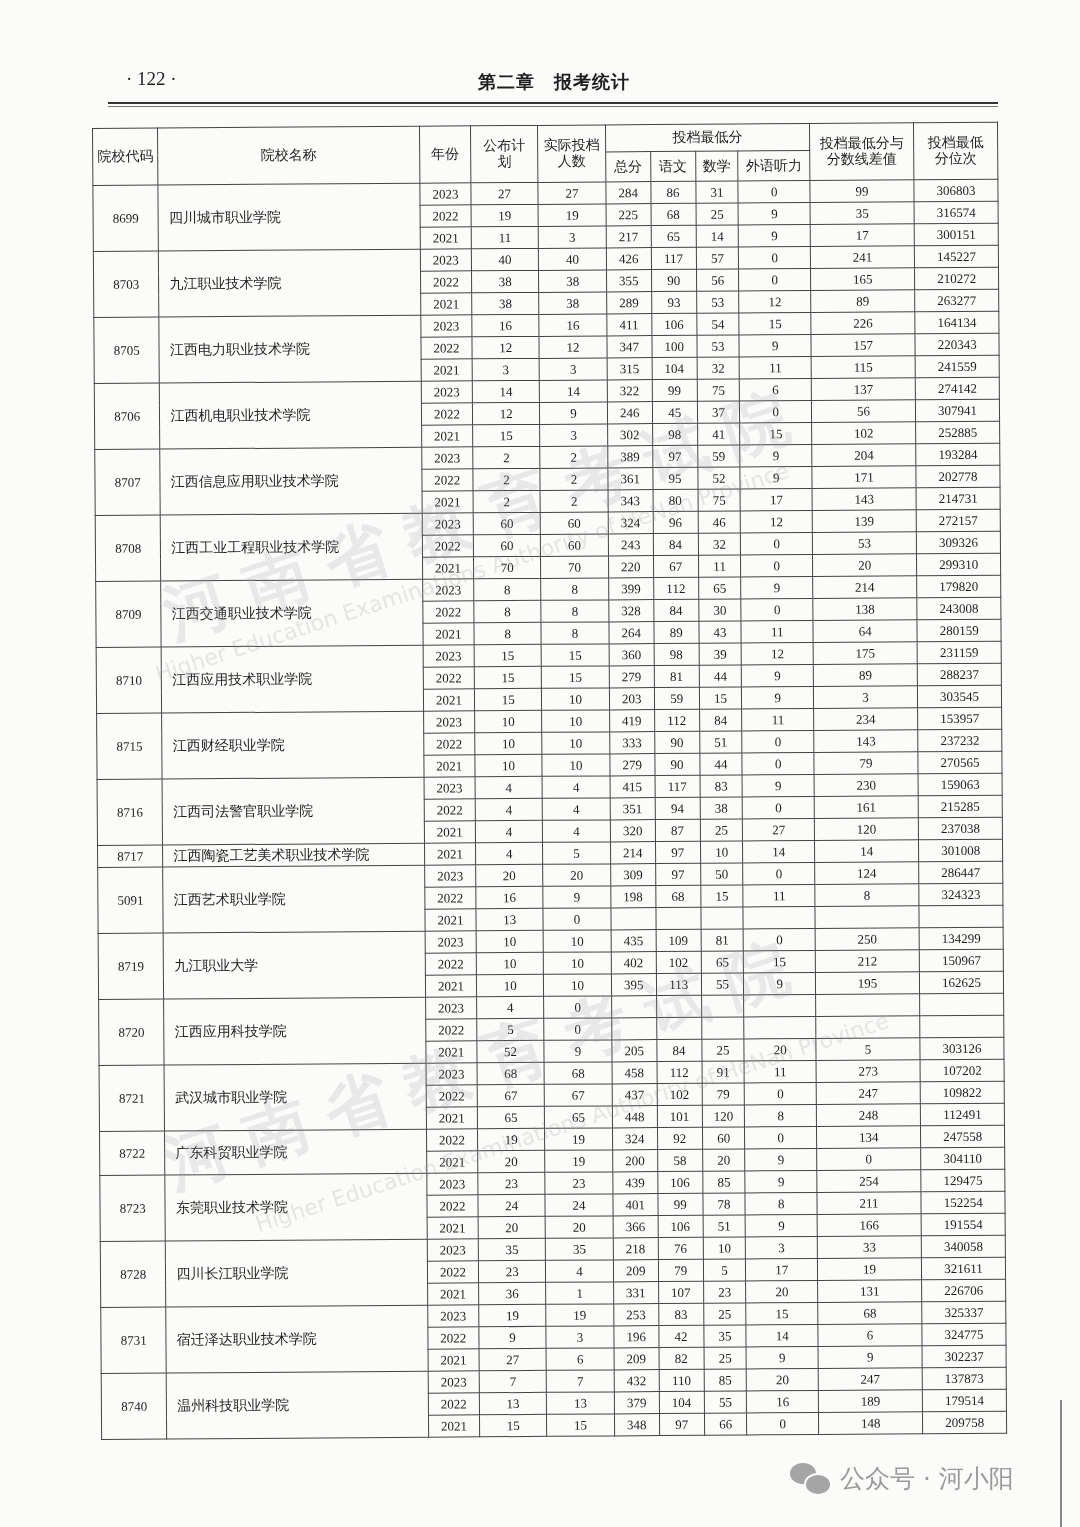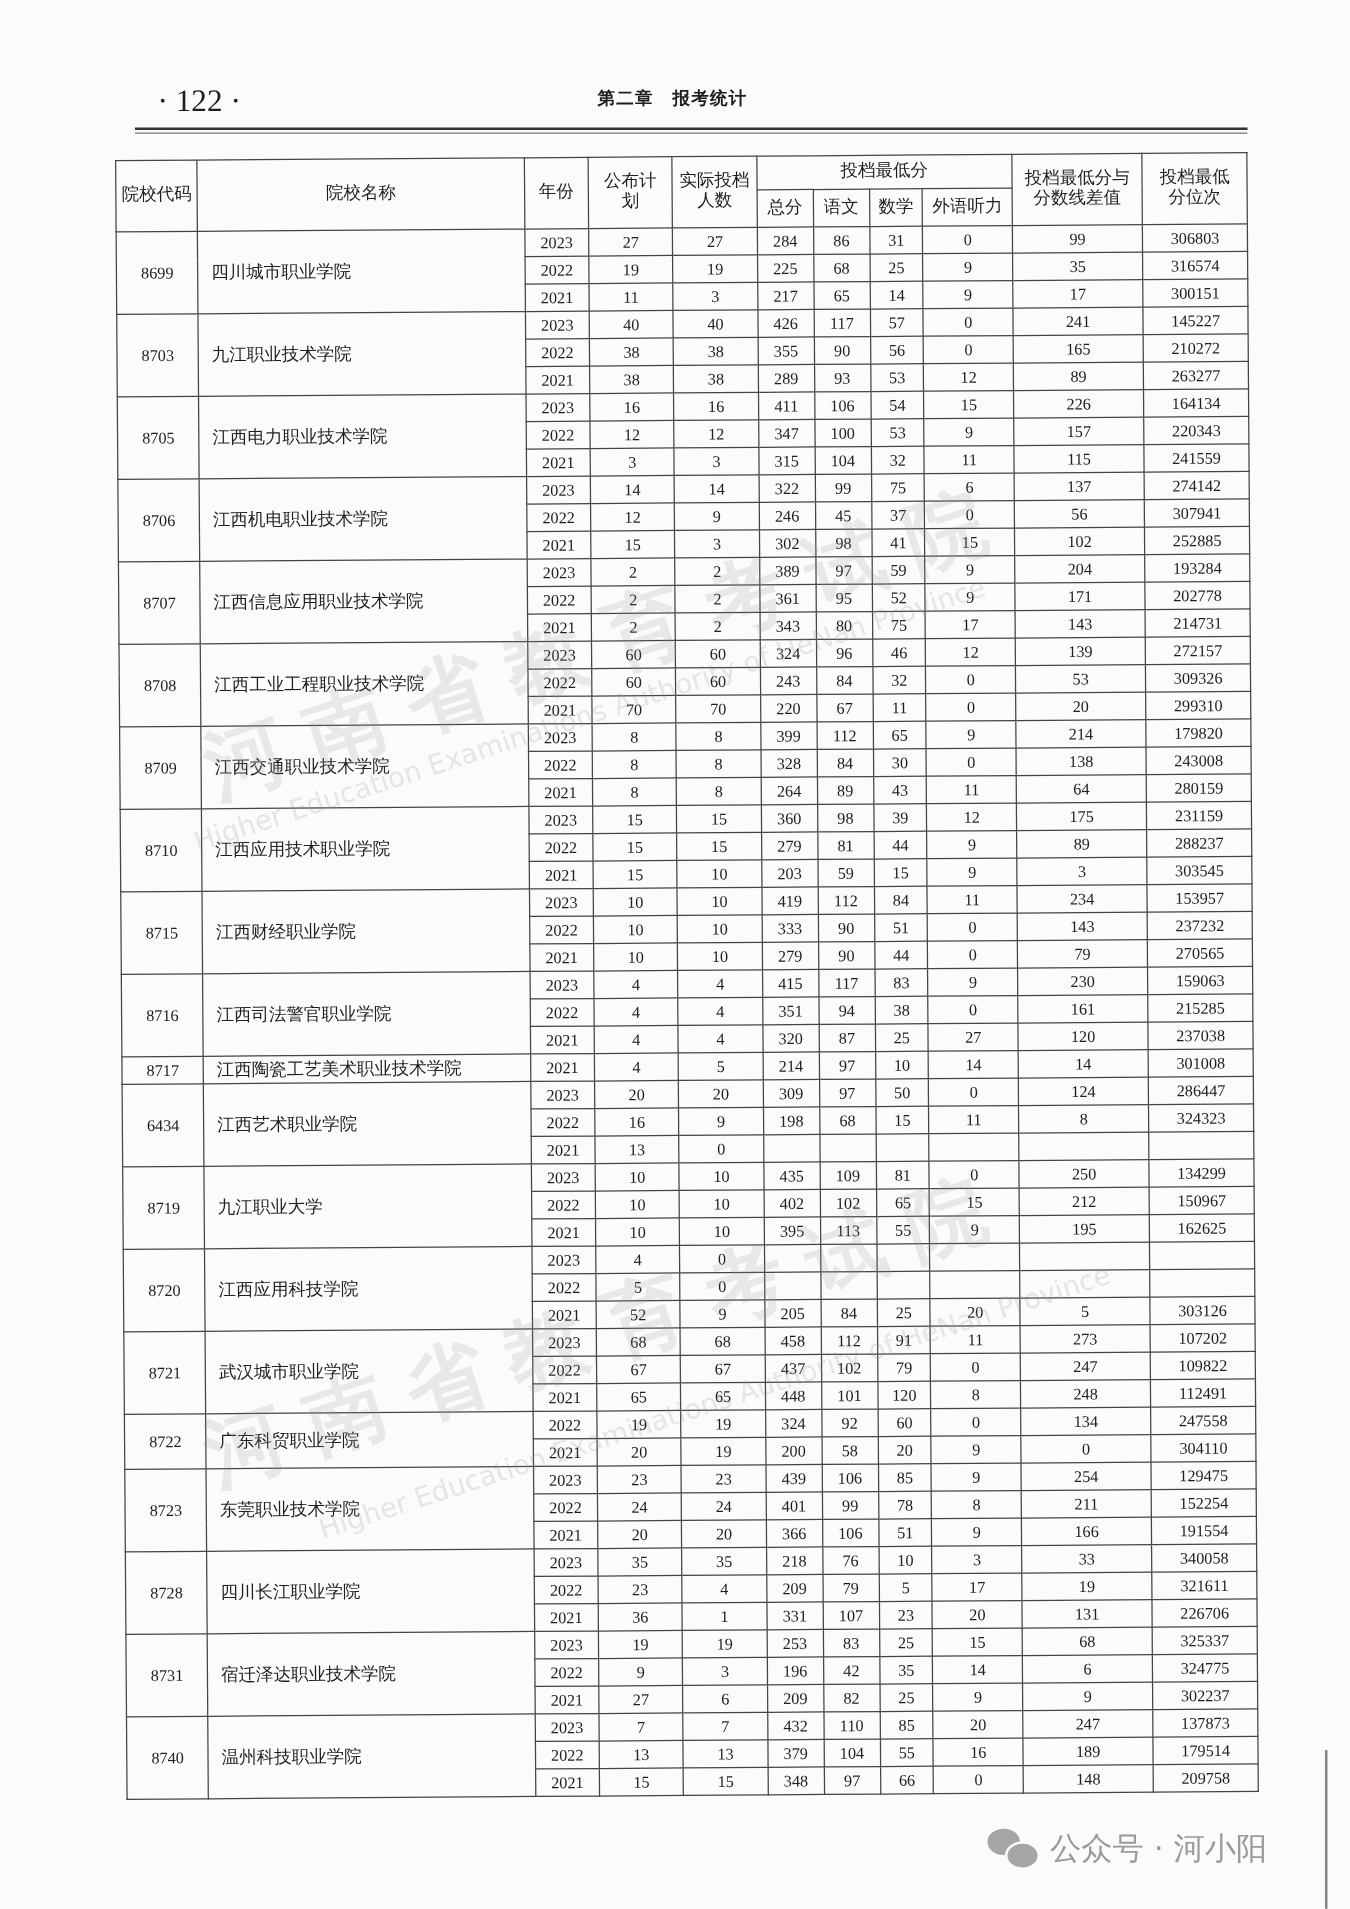--- a/index.html
+++ b/index.html
@@ -1,22 +1,22 @@
 <!DOCTYPE html>
 <html><head>
 <meta charset="utf-8">
 <style>
   html, body { margin: 0; padding: 0; }
   body {
     width: 1080px; height: 1527px; background: #fbfbfa; position: relative; overflow: hidden;
     font-family: "DejaVu Serif", "Liberation Serif", serif; color: #1e1e1e;
   }
   .page-header { position: absolute; left: 108px; top: 62px; width: 890px; height: 44px; }
-  .page-num { position: absolute; left: 18px; top: 6px; font-size: 25px; font-family: "Liberation Serif", serif; text-align: center; }
-  .chapter { position: absolute; left: 370px; top: 8px; font-size: 14px; font-weight: bold; letter-spacing: 1px; }
+  .page-num { position: absolute; left: 18px; top: 6px; font-size: 19px; font-family: "Liberation Serif", serif; text-align: center; }
+  .chapter { position: absolute; left: 370px; top: 8px; font-size: 18px; font-weight: bold; letter-spacing: 1px; }
   .header-rule { position: absolute; left: 0; top: 40px; width: 890px; border-top: 2px solid #333; }
   .header-rule2 { position: absolute; left: 0; top: 44px; width: 890px; border-top: 1px solid #777; }
 
   table.stats {
     position: absolute; left: 92px; top: 128px; width: 906px;
     border-collapse: collapse; table-layout: fixed;
     font-size: 13px; font-family: "Liberation Serif", serif;
     transform: rotate(-0.4deg); transform-origin: top left;
     border: 1.5px solid #222;
   }
@@ -445,21 +445,21 @@
         <td>4</td>
         <td>5</td>
         <td>214</td>
         <td>97</td>
         <td>10</td>
         <td>14</td>
         <td>14</td>
         <td>301008</td>
       </tr>
       <tr>
-        <td rowspan="3" class="code">6434</td>
+        <td rowspan="3" class="code">5091</td>
         <td rowspan="3" class="name">江西艺术职业学院</td>
         <td>2023</td>
         <td>20</td>
         <td>20</td>
         <td>309</td>
         <td>97</td>
         <td>50</td>
         <td>0</td>
         <td>124</td>
         <td>286447</td>

